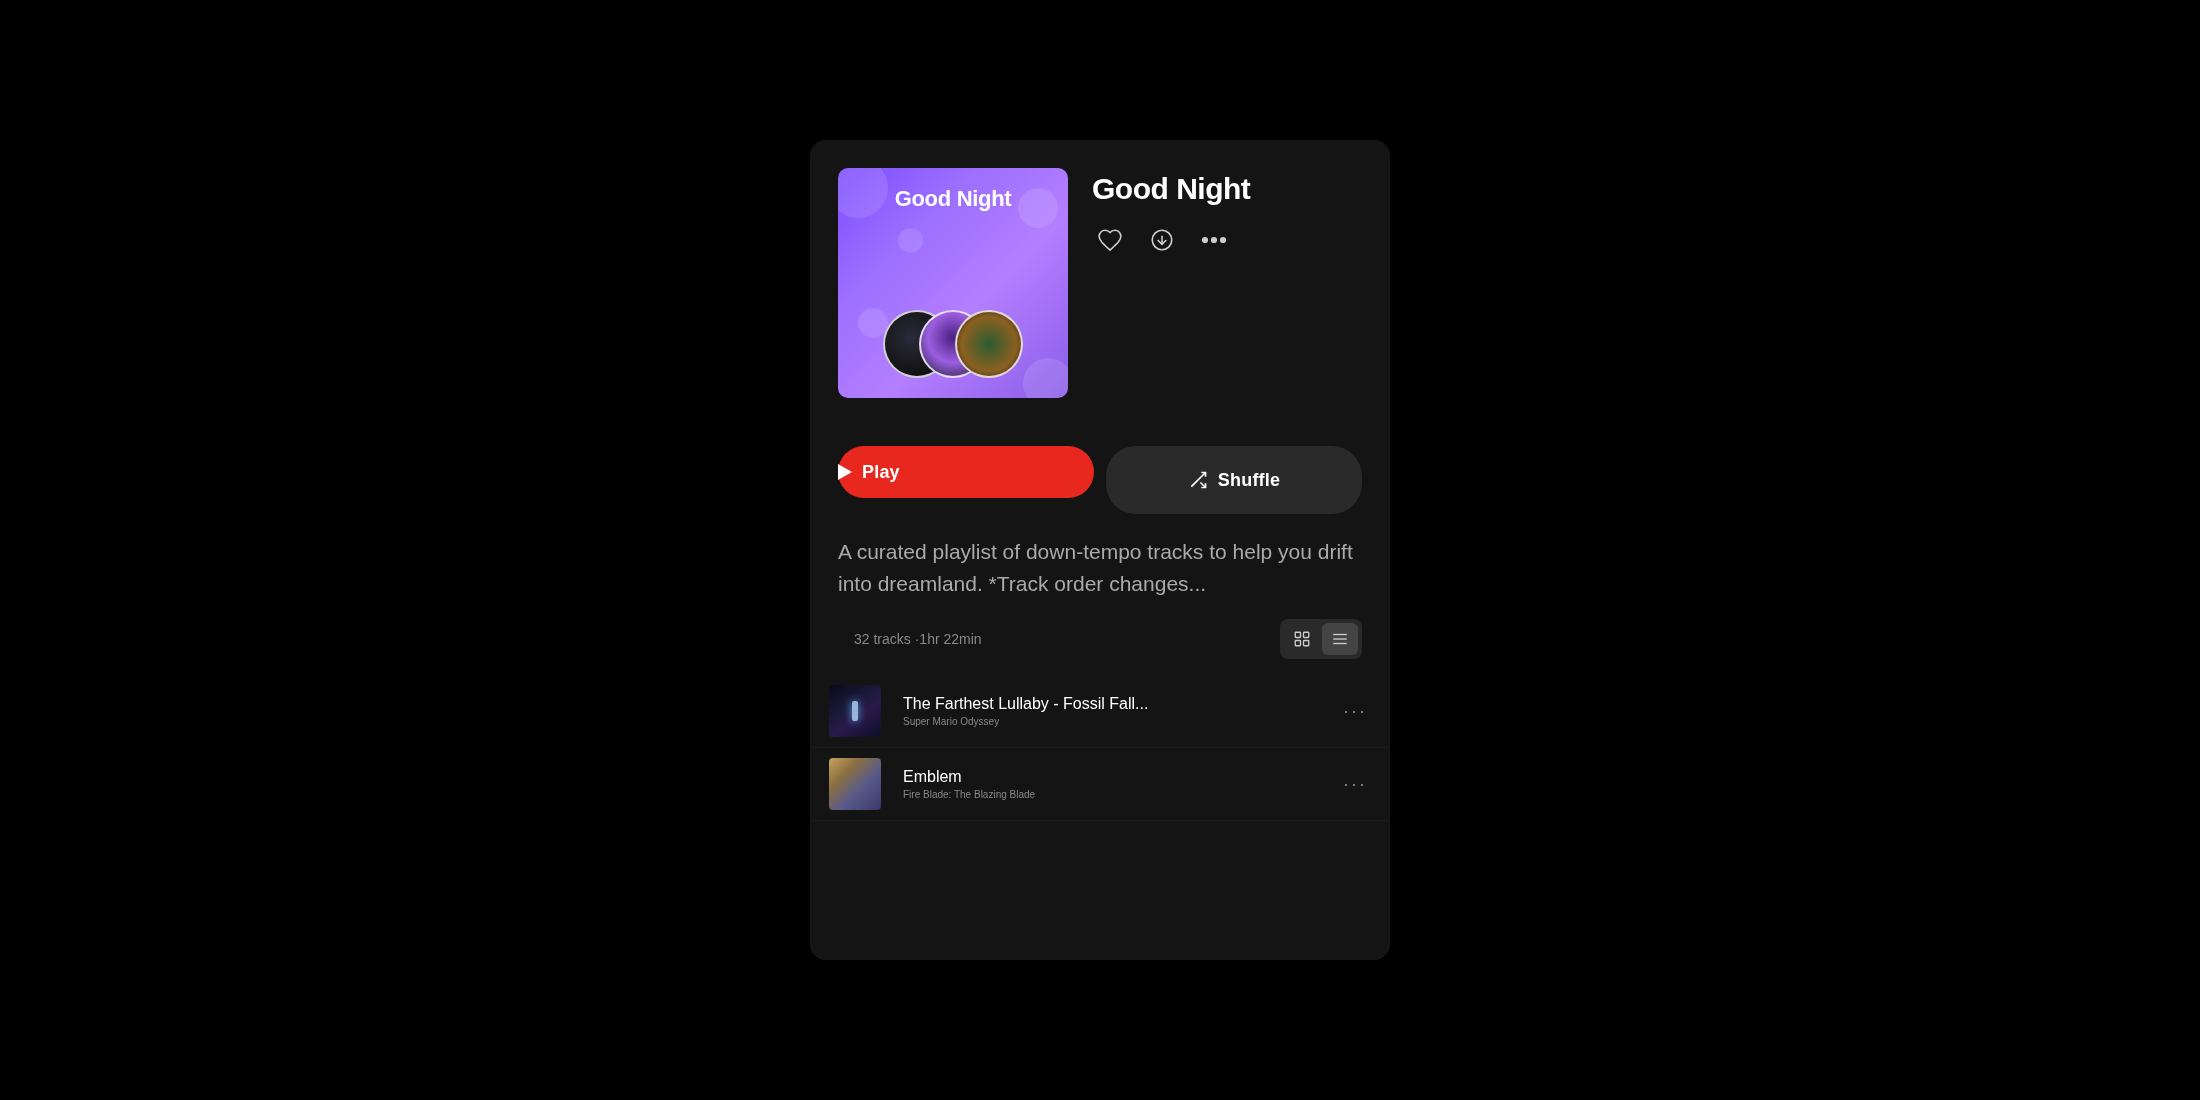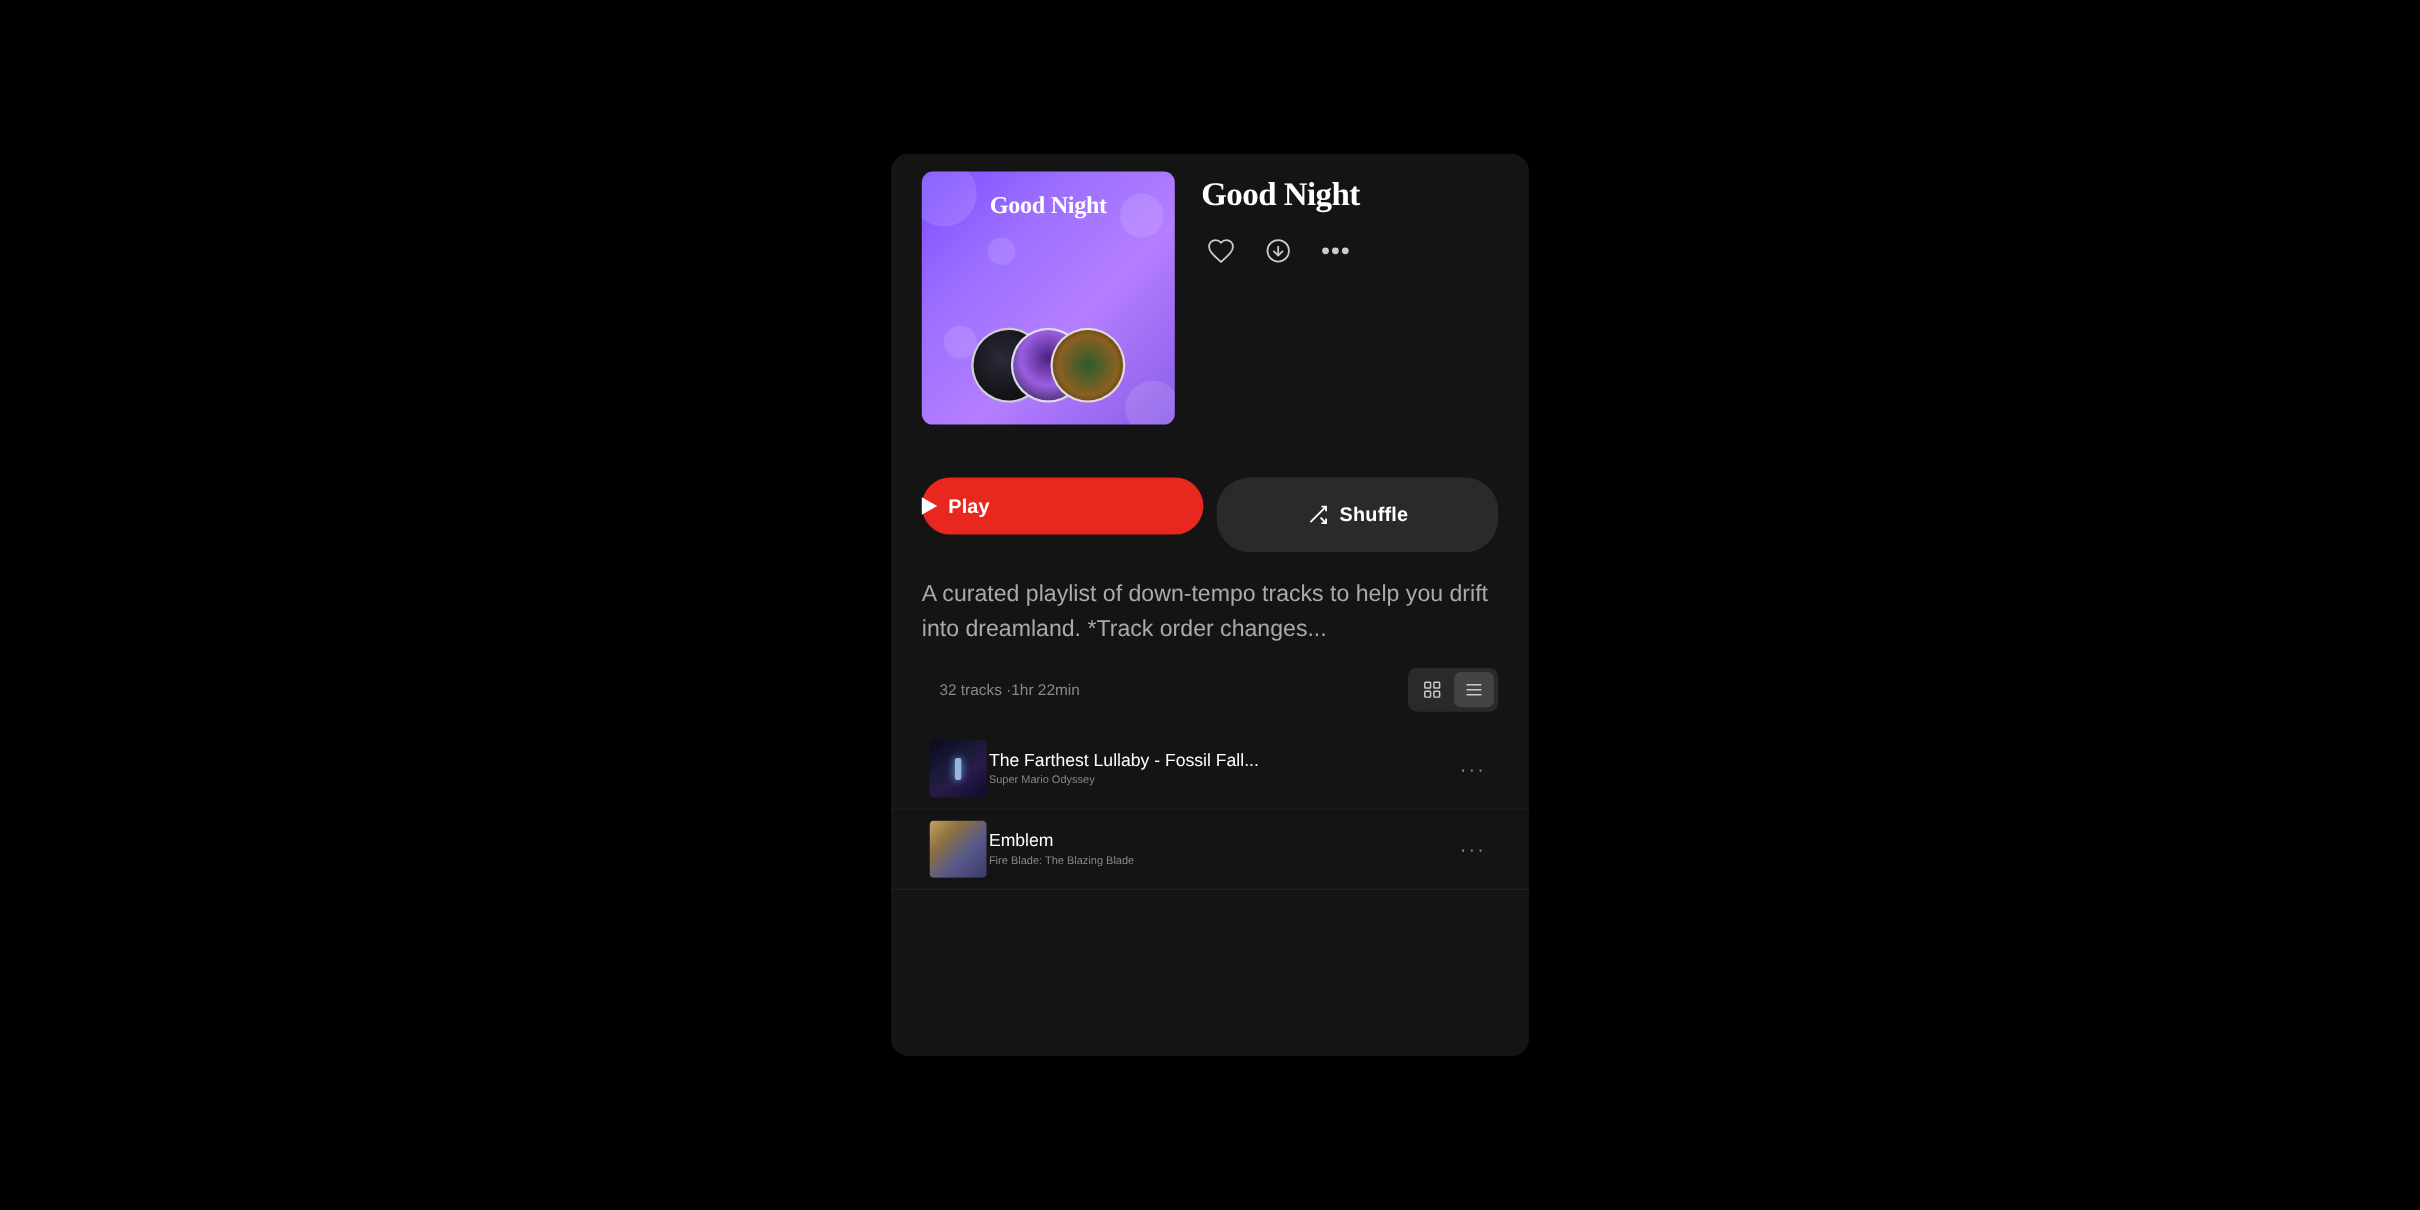--- a/index.html
+++ b/index.html
@@ -25,25 +25,24 @@
     }
 
     .content {
       flex: 1;
       overflow-y: auto;
       padding: 0;
       background: #141414;
     }
 
     .playlist-header {
-      padding: 16px 28px 0 28px;
+      padding: 28px 28px 0 28px;
       display: flex;
       flex-direction: column;
       gap: 0;
-      font-family: Liberation Serif, serif;
     }
 
     .playlist-top {
       display: flex;
       gap: 24px;
       align-items: flex-start;
       margin-bottom: 20px;
     }
 
     .playlist-artwork {
@@ -240,22 +239,22 @@
       stroke-width: 1.8;
     }
 
     .tracks-list {
       padding: 16px 0 0 0;
     }
 
     .track-item {
       display: flex;
       align-items: center;
-      padding: 10px 35px;
-      gap: 2px;
+      padding: 10px 19px;
+      gap: 22px;
       cursor: pointer;
       border-bottom: 1px solid rgba(255,255,255,0.05);
     }
 
     .track-art {
       width: 52px;
       height: 52px;
       border-radius: 4px;
       flex-shrink: 0;
       background: #333;

